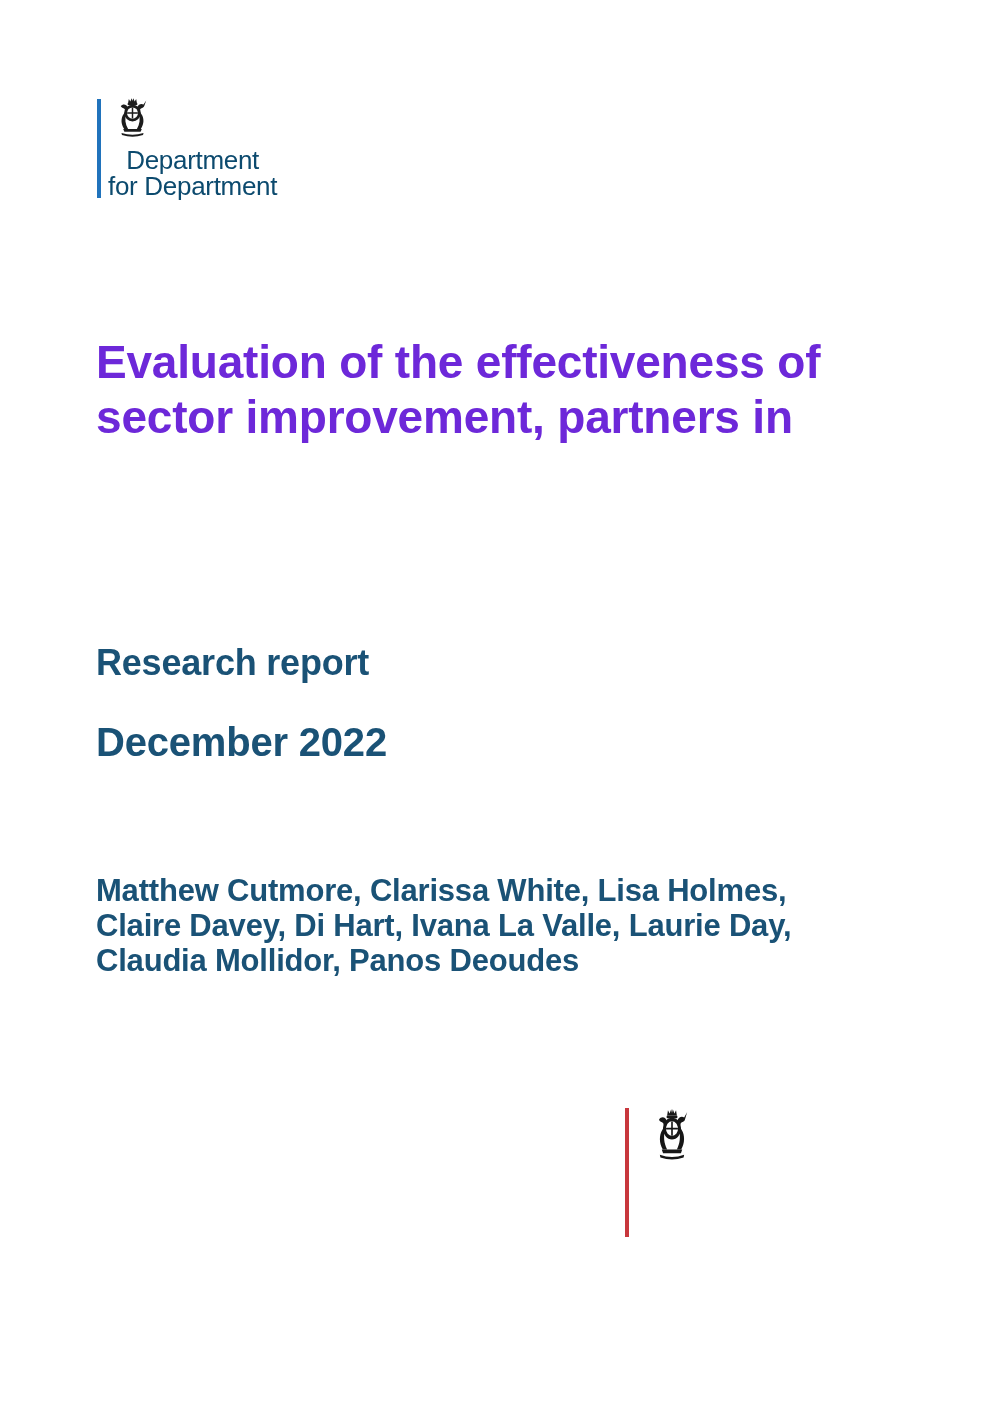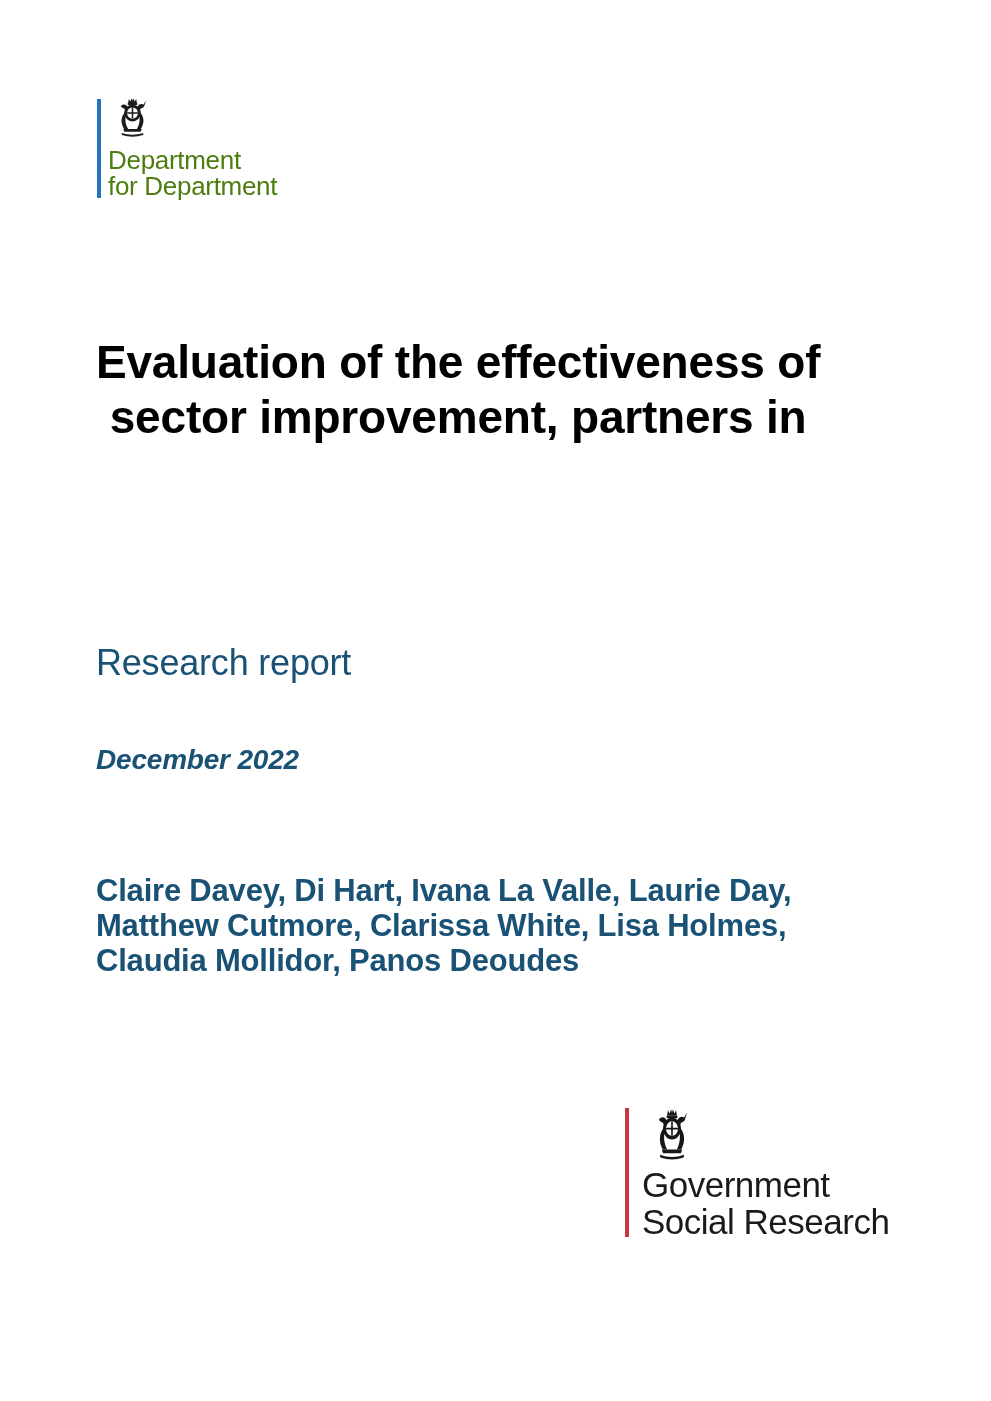--- a/index.html
+++ b/index.html
@@ -25,25 +25,25 @@
   
   .title {
     position: absolute; left: 96px; top: 335px; margin: 0;
     font-size: 46px; font-weight: bold; line-height: 55px; letter-spacing: -0.2px;
     white-space: nowrap;
   }
 
   
   .report-type {
     position: absolute; left: 96px; top: 642px;
-    font-size: 36px; font-weight: normal; letter-spacing: -0.2px; white-space: nowrap;
+    font-size: 36px; font-weight: bold; letter-spacing: -0.2px; white-space: nowrap;
   }
   .report-date {
-    position: absolute; left: 96px; top: 744px;
-    font-size: 28px; font-weight: bold; letter-spacing: -0.2px; white-space: nowrap; font-style: italic;
+    position: absolute; left: 96px; top: 720px;
+    font-size: 40px; font-weight: bold; letter-spacing: -0.2px; white-space: nowrap;
   }
 
   
   .authors {
     position: absolute; left: 96px; top: 873px;
     font-size: 31px; font-weight: bold; line-height: 35px; letter-spacing: -0.2px;
     white-space: nowrap;
   }
 
   
@@ -74,45 +74,41 @@
   </symbol>
 </svg>
 
 <header class="dfe-logo">
   <div class="dfe-bar" style="background-color: rgb(32, 115, 188);"></div>
   <div class="dfe-crest">
     <svg width="49" height="39" viewBox="0 0 100 78" preserveAspectRatio="none">
         <use href="#royal-arms"></use>
       </svg>
   </div>
-  <div class="dfe-text" style="color: #4d7c0f;">
+  <div class="dfe-text" style="color: #0c4a6e; text-align: center;">
     <div>Department</div>
     <div>for Department</div>
   </div>
 </header>
 
-<h1 class="title" style="color: #000000; text-align: center;">
+<h1 class="title" style="color: #6d28d9;">
   <div>Evaluation of the effectiveness of</div>
   <div>sector improvement, partners in</div>
 </h1>
 
 <div class="report-type" style="color: rgb(26, 82, 118);">Research report</div>
 
 <div class="report-date" style="color: rgb(26, 82, 118);">December 2022</div>
 
 <div class="authors" style="color: rgb(26, 82, 118);">
+  <div>Matthew Cutmore, Clarissa White, Lisa Holmes,</div>
   <div>Claire Davey, Di Hart, Ivana La Valle, Laurie Day,</div>
-  <div>Matthew Cutmore, Clarissa White, Lisa Holmes,</div>
   <div>Claudia Mollidor, Panos Deoudes</div>
 </div>
 
 <footer class="gsr-logo">
   <div class="gsr-bar" style="background-color: rgb(200, 55, 61);"></div>
   <div class="gsr-crest">
     <svg width="54" height="51" viewBox="0 0 100 78" preserveAspectRatio="none">
         <use href="#royal-arms"></use>
       </svg>
   </div>
-  <div class="gsr-text" style="color: rgb(26, 26, 26);">
-    <div>Government</div>
-    <div>Social Research</div>
-  </div>
 </footer>
 
 </body></html>

